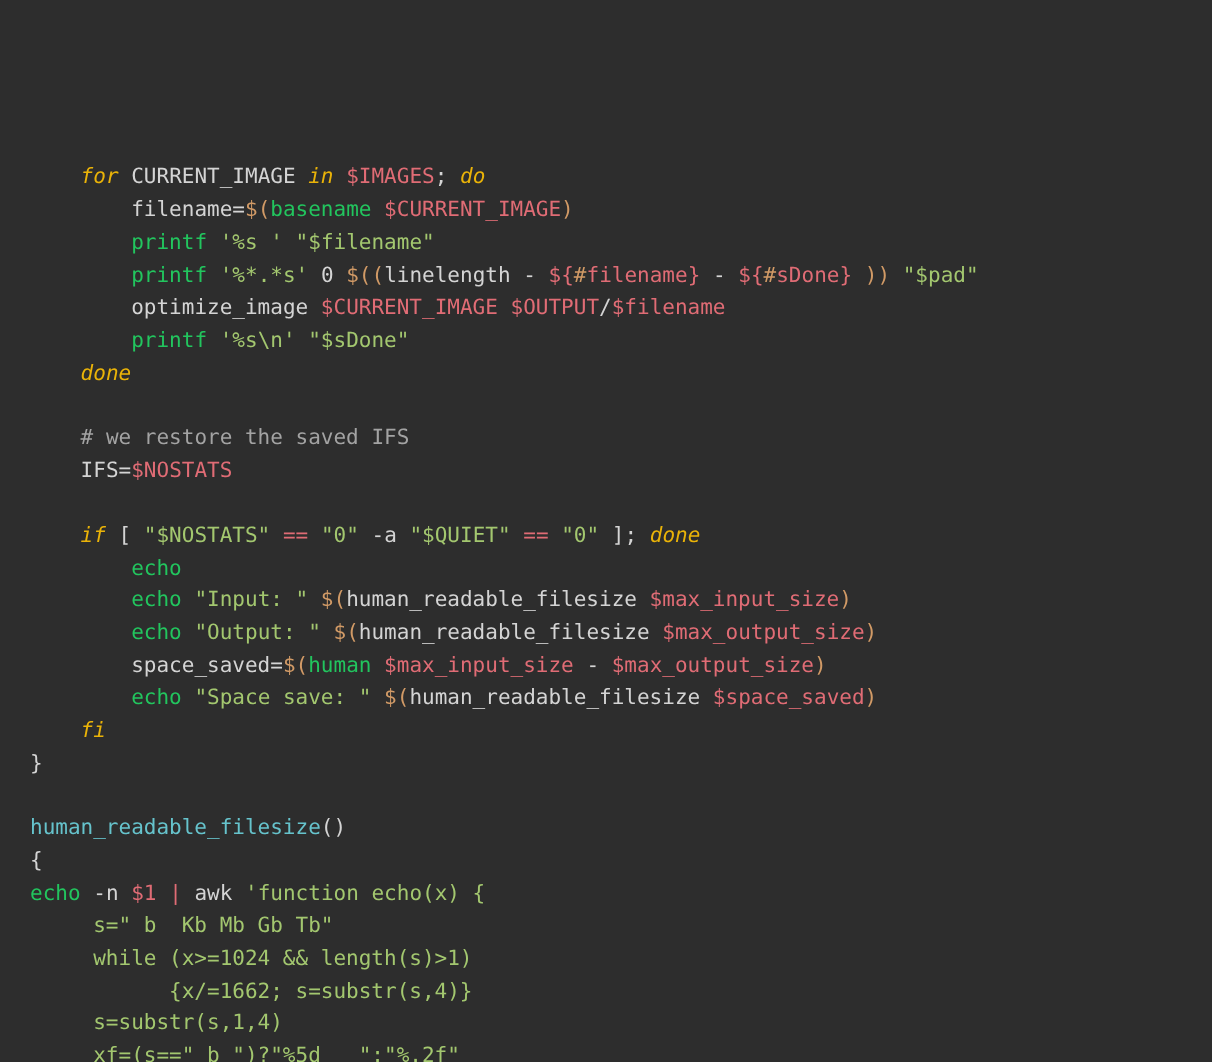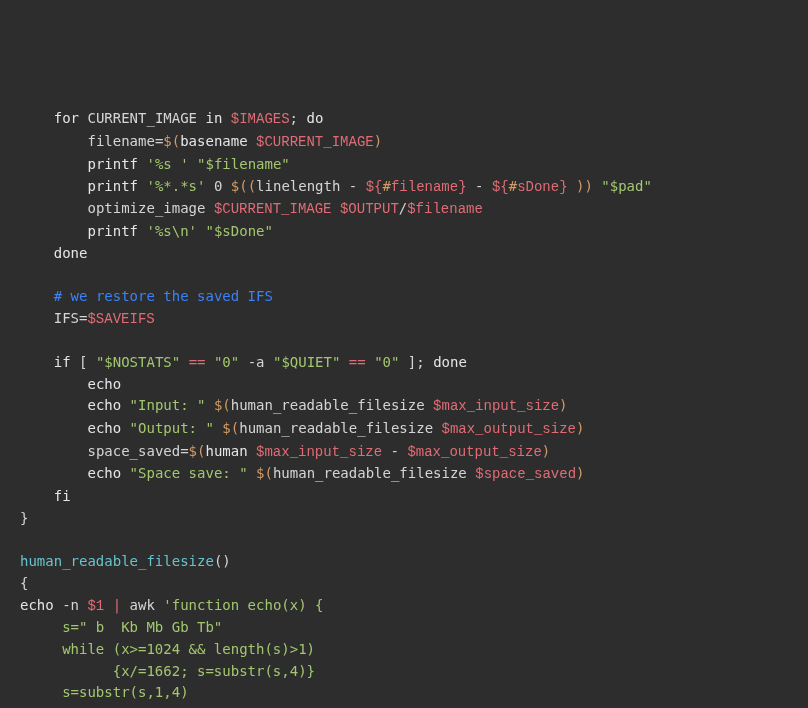--- a/index.html
+++ b/index.html
@@ -11,27 +11,27 @@
     line-height: 1.55;
     color: #d4d4d4;
     width: 808px;
     height: 708px;
     overflow: hidden;
     white-space: pre;
   }
   .code-area {
     padding: 0 0 0 20px;
   }
-  .kw { color: #e5e5e5; }      
-  .var { color: #e06c75; font-family: Liberation Mono, monospace; }     
+  .kw { color: #eab308; font-style: italic; }      
+  .var { color: #e06c75; }     
   .fn { color: #66c3cc; }      
-  .builtin { color: #e5e5e5; } 
+  .builtin { color: #22c55e; } 
   .str { color: #a3c76f; }
   .op { color: #e06c75; }      
-  .comment { color: #3b82f6; } 
+  .comment { color: #a3a3a3; } 
   .plain { color: #d4d4d4; text-align: center; }
   .orange { color: #d19a66; }  
   .guide {
     color: #555555;
     display: inline;
   }
 </style>
 </head>
 <body>
 
@@ -40,21 +40,21 @@
 <div class="code-area">
 <span><span class="guide">   </span> <span class="kw">for</span> <span class="plain">CURRENT_IMAGE</span> <span class="kw">in</span> <span class="var">$IMAGES</span><span class="plain">; </span><span class="kw">do</span></span>
 <span><span class="guide">   </span> <span class="guide">    </span><span class="plain">filename</span><span class="plain">=</span><span class="orange">$(</span><span class="builtin">basename</span> <span class="var">$CURRENT_IMAGE</span><span class="orange">)</span></span>
 <span><span class="guide">   </span> <span class="guide">    </span><span class="builtin">printf</span> <span class="str">'%s '</span> <span class="str">"$filename"</span></span>
 <span><span class="guide">   </span> <span class="guide">    </span><span class="builtin">printf</span> <span class="str">'%*.*s'</span> <span class="plain">0</span> <span class="orange">$((</span><span class="plain">linelength</span> <span class="plain">-</span> <span class="var">${</span><span class="orange">#</span><span class="var">filename</span><span class="var">}</span> <span class="plain">-</span> <span class="var">${</span><span class="orange">#</span><span class="var">sDone</span><span class="var">}</span> <span class="orange">))</span> <span class="str">"$pad"</span></span>
 <span><span class="guide">   </span> <span class="guide">    </span><span class="plain">optimize_image</span> <span class="var">$CURRENT_IMAGE</span> <span class="var">$OUTPUT</span><span class="plain">/</span><span class="var">$filename</span></span>
 <span><span class="guide">   </span> <span class="guide">    </span><span class="builtin">printf</span> <span class="str">'%s\n'</span> <span class="str">"$sDone"</span></span>
 <span><span class="guide">   </span> <span class="kw">done</span></span>
 <span><span class="guide">   </span></span>
 <span><span class="guide">   </span> <span class="comment"># we restore the saved IFS</span></span>
-<span><span class="guide">   </span> <span class="plain">IFS</span><span class="plain">=</span><span class="var">$SAVEIFS</span></span>
+<span><span class="guide">   </span> <span class="plain">IFS</span><span class="plain">=</span><span class="var">$NOSTATS</span></span>
 <span><span class="guide">   </span></span>
 <span><span class="guide">   </span> <span class="kw">if</span> <span class="plain">[ </span><span class="str">"$NOSTATS"</span> <span class="op">==</span> <span class="str">"0"</span> <span class="plain">-a</span> <span class="str">"$QUIET"</span> <span class="op">==</span> <span class="str">"0"</span> <span class="plain">];</span> <span class="kw">done</span></span>
 <span><span class="guide">   </span> <span class="guide">    </span><span class="builtin">echo</span></span>
 <span><span class="guide">   </span> <span class="guide">    </span><span class="builtin">echo</span> <span class="str">"Input: "</span> <span class="orange">$(</span><span class="plain">human_readable_filesize</span> <span class="var">$max_input_size</span><span class="orange">)</span></span>
 <span><span class="guide">   </span> <span class="guide">    </span><span class="builtin">echo</span> <span class="str">"Output: "</span> <span class="orange">$(</span><span class="plain">human_readable_filesize</span> <span class="var">$max_output_size</span><span class="orange">)</span></span>
 <span><span class="guide">   </span> <span class="guide">    </span><span class="plain">space_saved</span><span class="plain">=</span><span class="orange">$(</span><span class="builtin">human</span> <span class="var">$max_input_size</span> <span class="plain">-</span> <span class="var">$max_output_size</span><span class="orange">)</span></span>
 <span><span class="guide">   </span> <span class="guide">    </span><span class="builtin">echo</span> <span class="str">"Space save: "</span> <span class="orange">$(</span><span class="plain">human_readable_filesize</span> <span class="var">$space_saved</span><span class="orange">)</span></span>
 <span><span class="guide">   </span> <span class="kw">fi</span></span>
 <span><span class="plain">}</span></span>
 <span></span>

